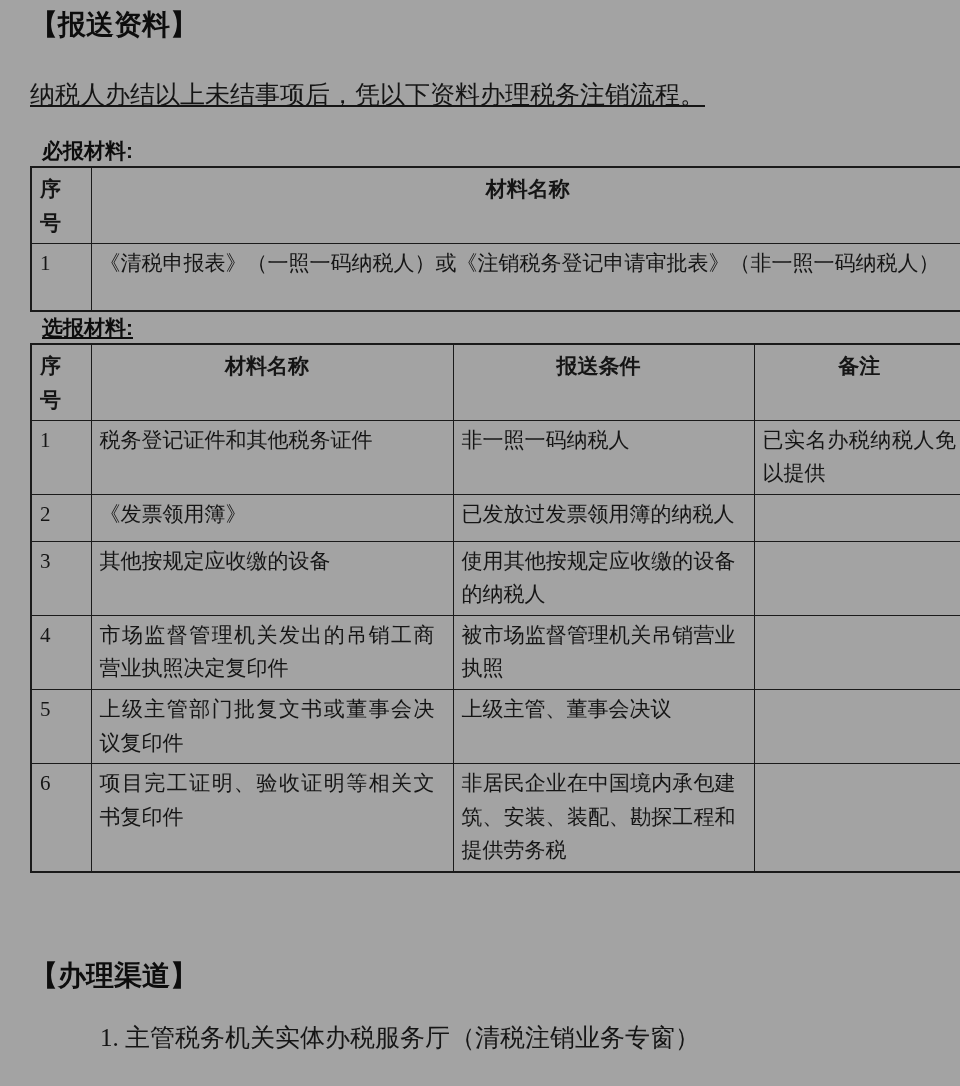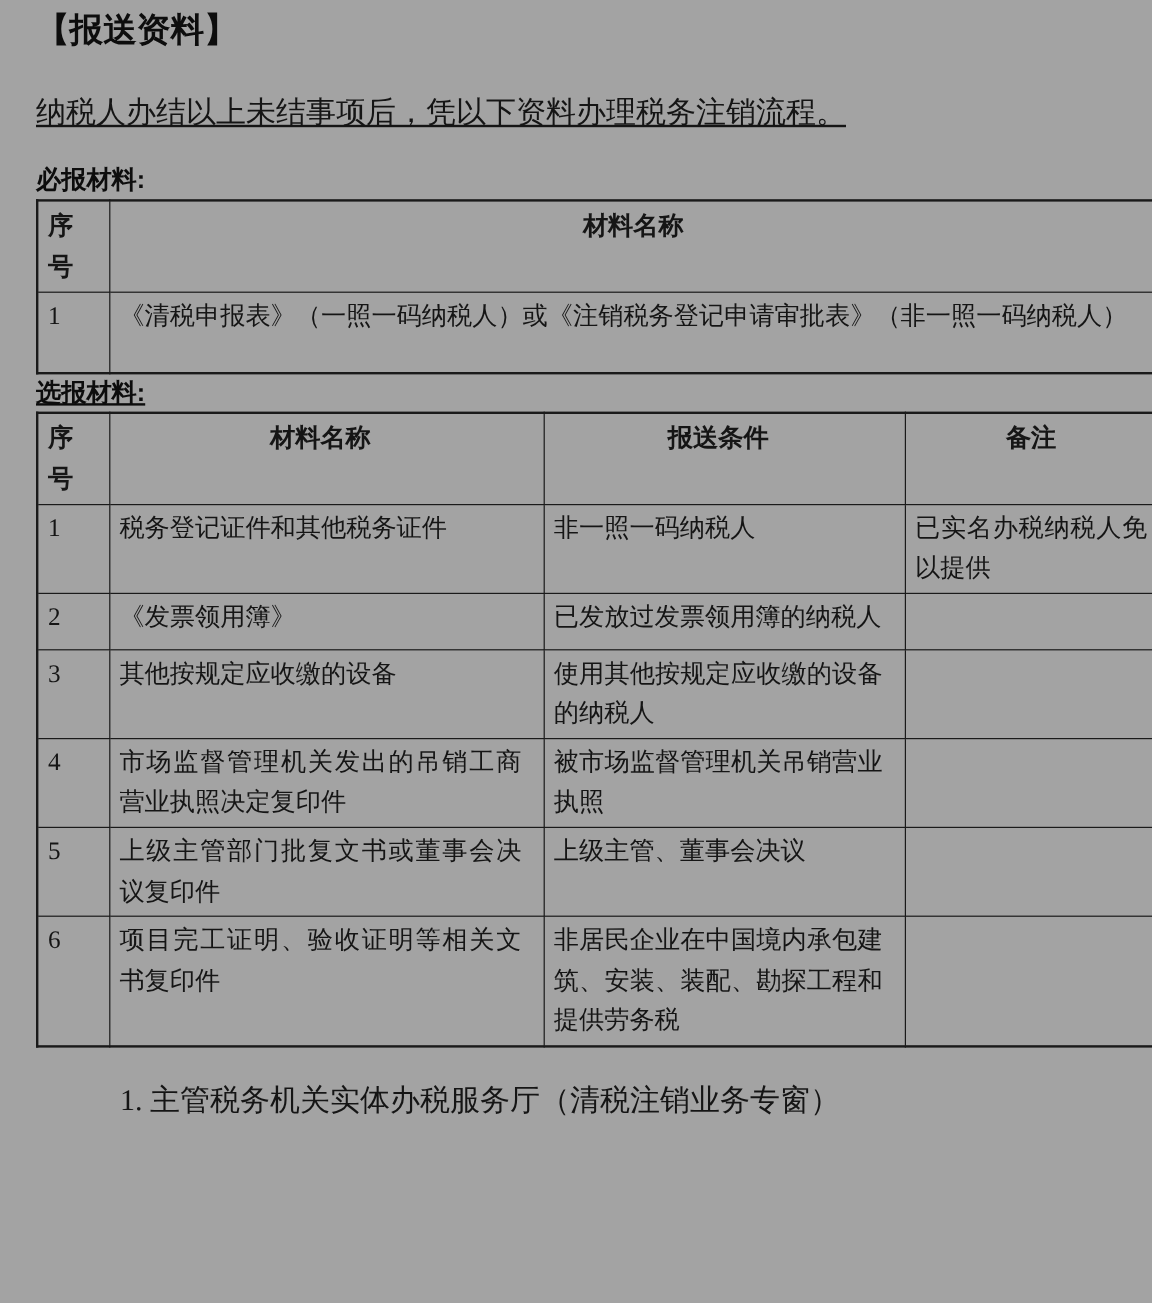--- a/index.html
+++ b/index.html
@@ -30,21 +30,21 @@
     font-size: 25px;
     line-height: 1.35;
     margin: 36px 0 0 0;
     text-decoration: underline;
   }
   .tbl-label {
     font-family: "Liberation Sans", "DejaVu Sans", sans-serif;
     font-weight: bold;
     font-size: 21px;
     line-height: 1.15;
-    margin: 28px 0 0 0;
+    margin: 28px 0 0 12px;
     color: #0d0d0d;
   }
   .tbl-label.second { margin-top: 4px; text-decoration: underline; }
   table {
     border-collapse: collapse;
     table-layout: fixed;
     width: 946px;
     margin: 3px 0 0 0;
     border: 2px solid #1a1a1a;
   }
@@ -159,16 +159,17 @@
     </tr>
     <tr>
       <td class="no-cell">6</td>
       <td>项目完工证明、验收证明等相关文书复印件</td>
       <td>非居民企业在中国境内承包建筑、安装、装配、勘探工程和提供劳务税</td>
       <td></td>
     </tr>
   </tbody>
     </table>
 
+  <h1 class="sec-heading channels-heading">【办理渠道】</h1>
 
   <p class="channel-item"><span>1. 主管税务机关实体办税服务厅</span><span class="note-small">（清税注销业务专窗）</span></p>
 
 </div>
 
 </body></html>

